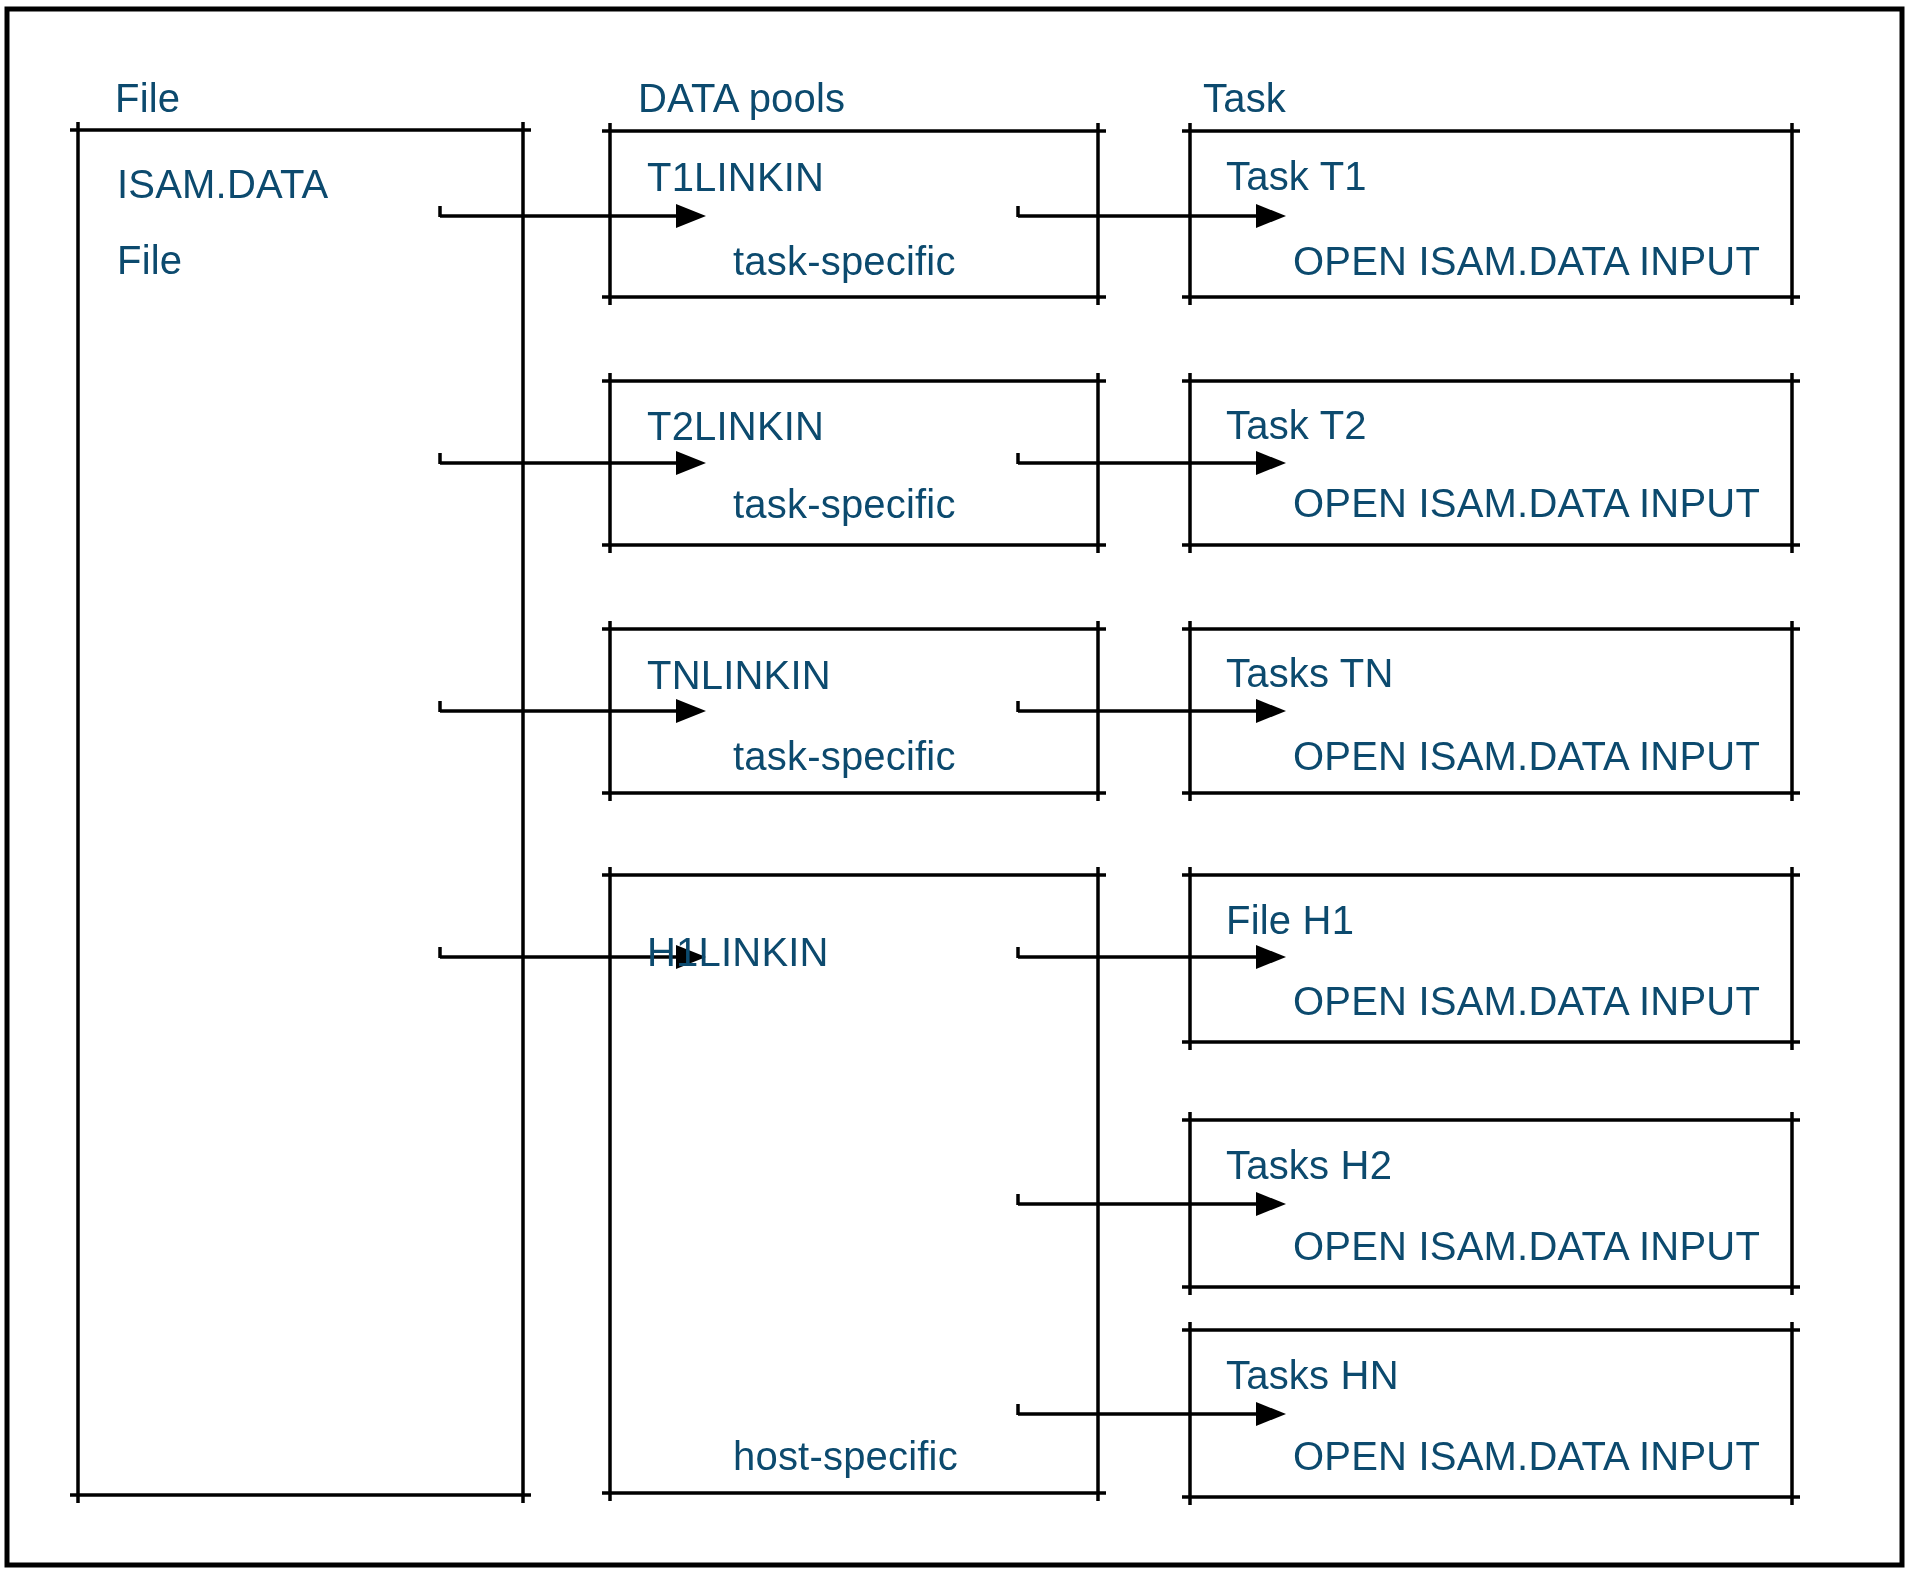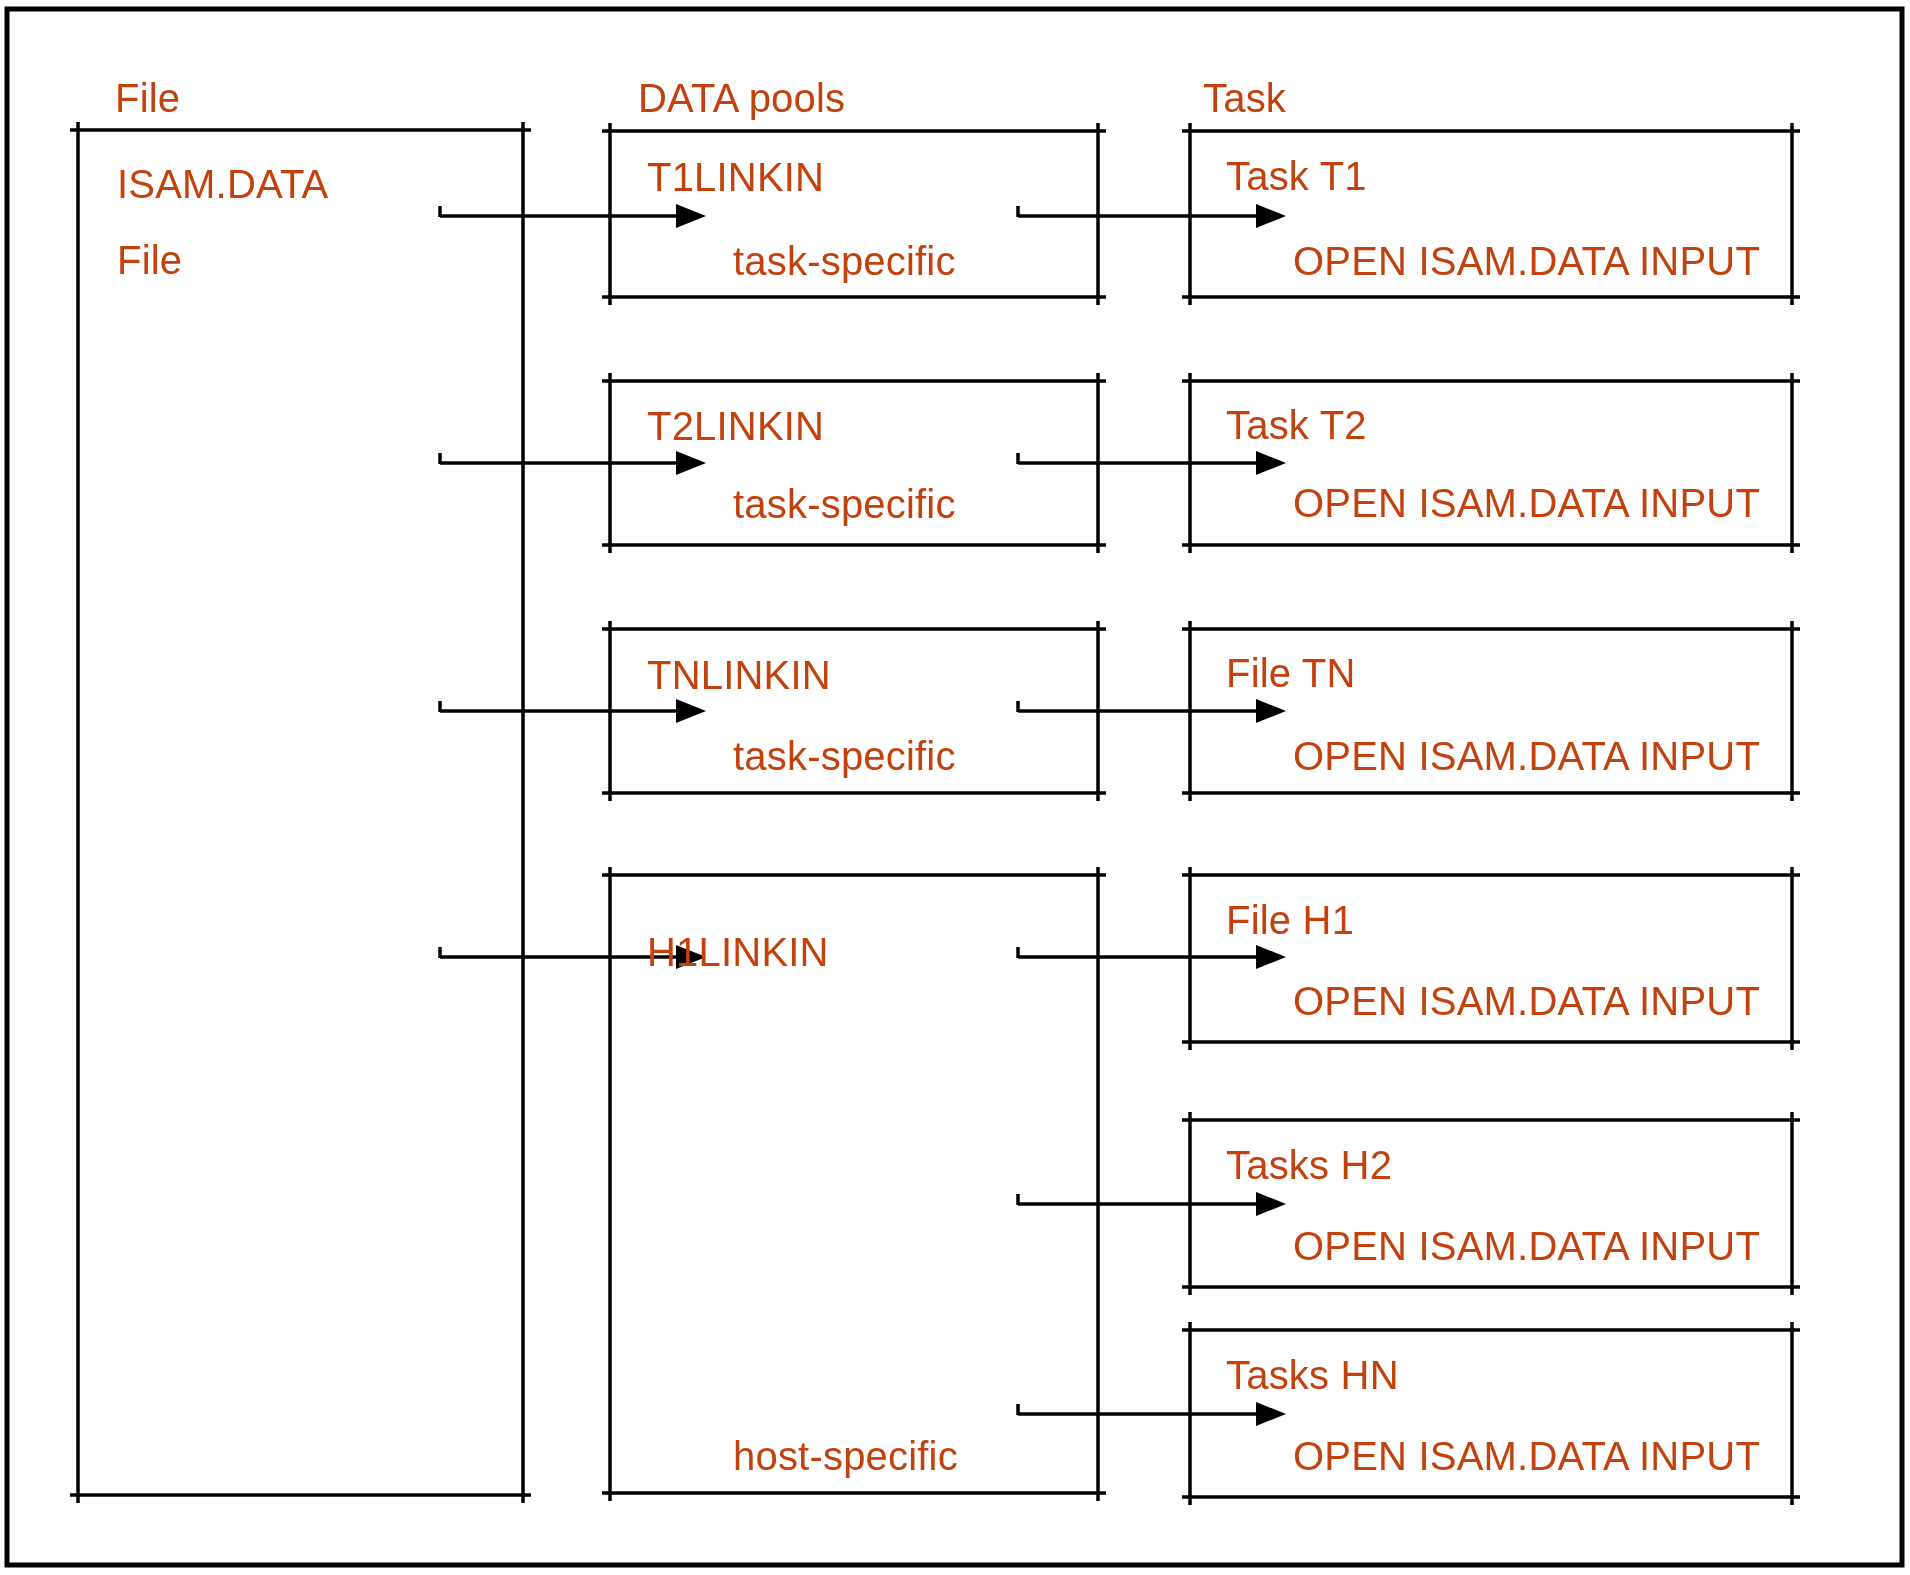--- a/index.html
+++ b/index.html
@@ -17,21 +17,21 @@
   .canvas svg {
     position: absolute;
     left: 0;
     top: 0;
     width: 1910px;
     height: 1575px;
   }
   .t {
     position: absolute;
     font: 400 40px/1 "Liberation Sans", sans-serif;
-    color: #c2410c;
+    color: #0c4a6e;
     white-space: nowrap;
     letter-spacing: 0.2px;
   }
 </style>
 </head>
 <body>
 
 <div class="canvas">
 
   <svg viewBox="0 0 1910 1575" aria-hidden="true">
@@ -169,21 +169,21 @@
   <div class="t" style="left:733px;top:484px">task-specific</div>
   <div class="t" style="left:647px;top:655px">TNLINKIN</div>
   <div class="t" style="left:733px;top:736px">task-specific</div>
   <div class="t" style="left:647px;top:932px">H1LINKIN</div>
   <div class="t" style="left:733px;top:1436px">host-specific</div>
 
   <div class="t" style="left:1226px;top:156px">Task T1</div>
   <div class="t" style="left:1293px;top:241px">OPEN ISAM.DATA INPUT</div>
   <div class="t" style="left:1226px;top:405px">Task T2</div>
   <div class="t" style="left:1293px;top:483px">OPEN ISAM.DATA INPUT</div>
-  <div class="t" style="left:1226px;top:653px">File TN</div>
+  <div class="t" style="left:1226px;top:653px">Tasks TN</div>
   <div class="t" style="left:1293px;top:736px">OPEN ISAM.DATA INPUT</div>
   <div class="t" style="left:1226px;top:900px">File H1</div>
   <div class="t" style="left:1293px;top:981px">OPEN ISAM.DATA INPUT</div>
   <div class="t" style="left:1226px;top:1145px">Tasks H2</div>
   <div class="t" style="left:1293px;top:1226px">OPEN ISAM.DATA INPUT</div>
   <div class="t" style="left:1226px;top:1355px">Tasks HN</div>
   <div class="t" style="left:1293px;top:1436px">OPEN ISAM.DATA INPUT</div>
 
 </div>
 

